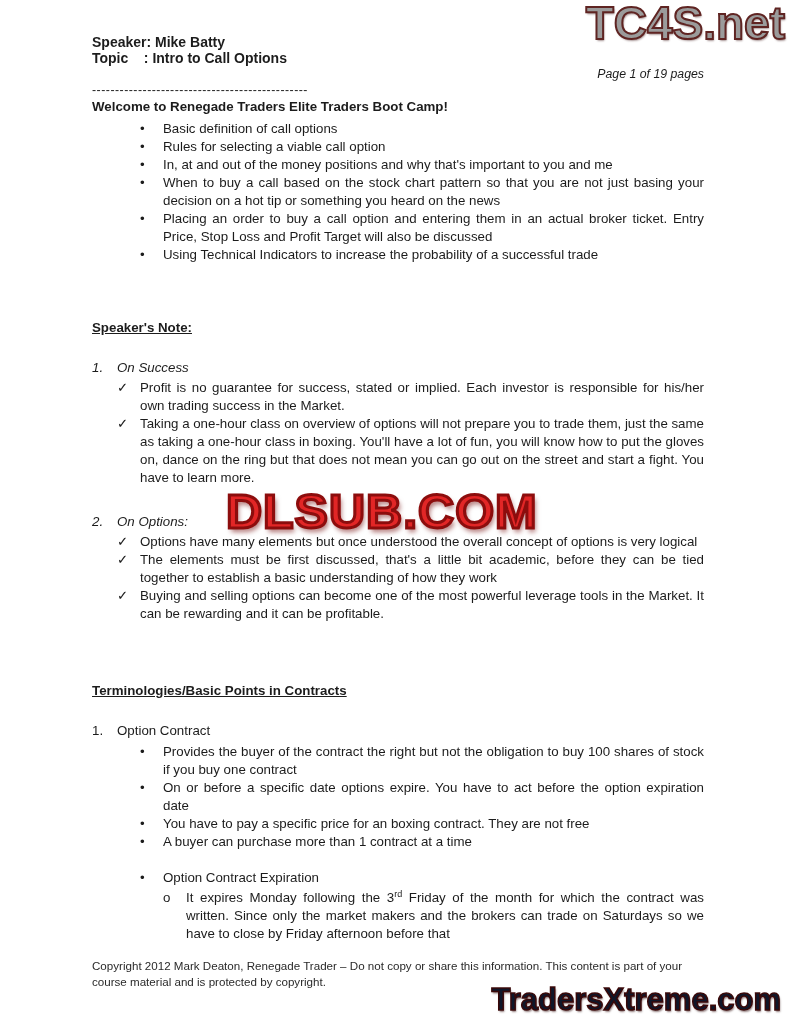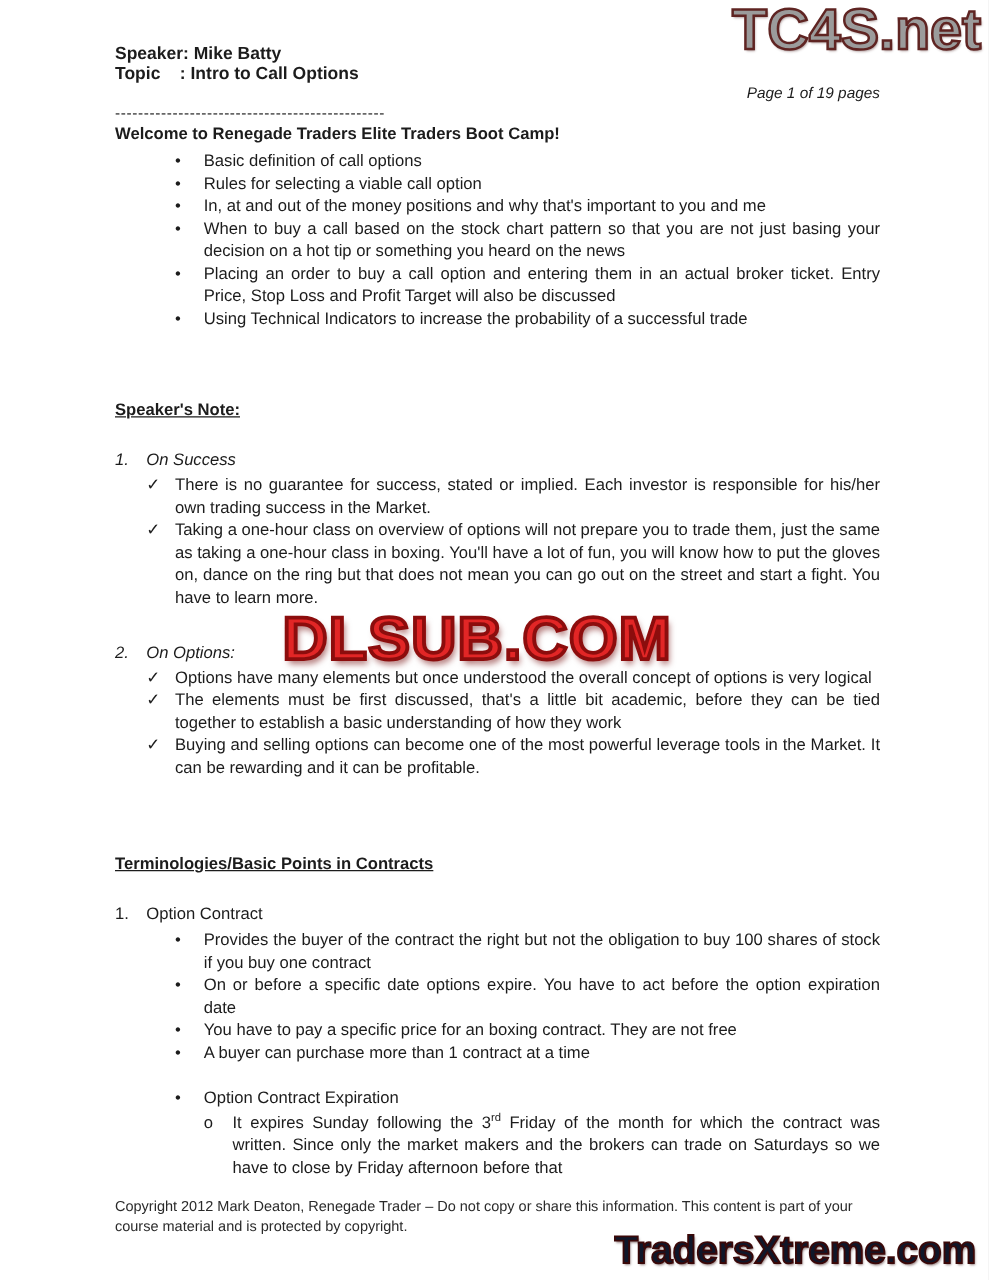--- a/index.html
+++ b/index.html
@@ -147,21 +147,21 @@
 
     <div class="sect-heading gap-lg">Speaker's Note:</div>
 
     <div class="note-num-line">
       <span class="num">1.</span>
       <span>On Success</span>
     </div>
     <div class="checklist">
       <div class="check-item">
         <span class="marker">✓</span>
-        <span class="txt">There is no guarantee for success, stated or implied. Each investor is responsible for his/her own trading success in the Market.</span>
+        <span class="txt">Profit is no guarantee for success, stated or implied. Each investor is responsible for his/her own trading success in the Market.</span>
       </div>
       <div class="check-item">
         <span class="marker">✓</span>
         <span class="txt">Taking a one-hour class on overview of options will not prepare you to trade them, just the same as taking a one-hour class in boxing. You'll have a lot of fun, you will know how to put the gloves on, dance on the ring but that does not mean you can go out on the street and start a fight. You have to learn more.</span>
       </div>
     </div>
 
     <div class="note-num-line" style="margin-top:26px;">
       <span class="num">2.</span>
       <span>On Options:</span>
@@ -208,21 +208,21 @@
 
       <div class="blist-item gap-before">
         <span class="marker">•</span>
         <span class="txt">Option Contract Expiration</span>
       </div>
     </div>
 
     <div class="sublist">
       <div class="sub-item">
         <span class="marker">o</span>
-        <span class="txt"><span>It expires Sunday following the 3</span><sup>rd</sup><span> Friday of the month for which the contract was written. Since only the market makers and the brokers can trade on Saturdays so we have to close by Friday afternoon before that</span></span>
+        <span class="txt"><span>It expires Monday following the 3</span><sup>rd</sup><span> Friday of the month for which the contract was written. Since only the market makers and the brokers can trade on Saturdays so we have to close by Friday afternoon before that</span></span>
       </div>
     </div>
 
   </div>
 
   <div class="watermark">DLSUB.COM</div>
 
   <div class="footer">Copyright 2012 Mark Deaton, Renegade Trader – Do not copy or share this information. This content is part of your course material and is protected by copyright.</div>
 
   <div class="logo-bottom">TradersXtreme.com</div>

